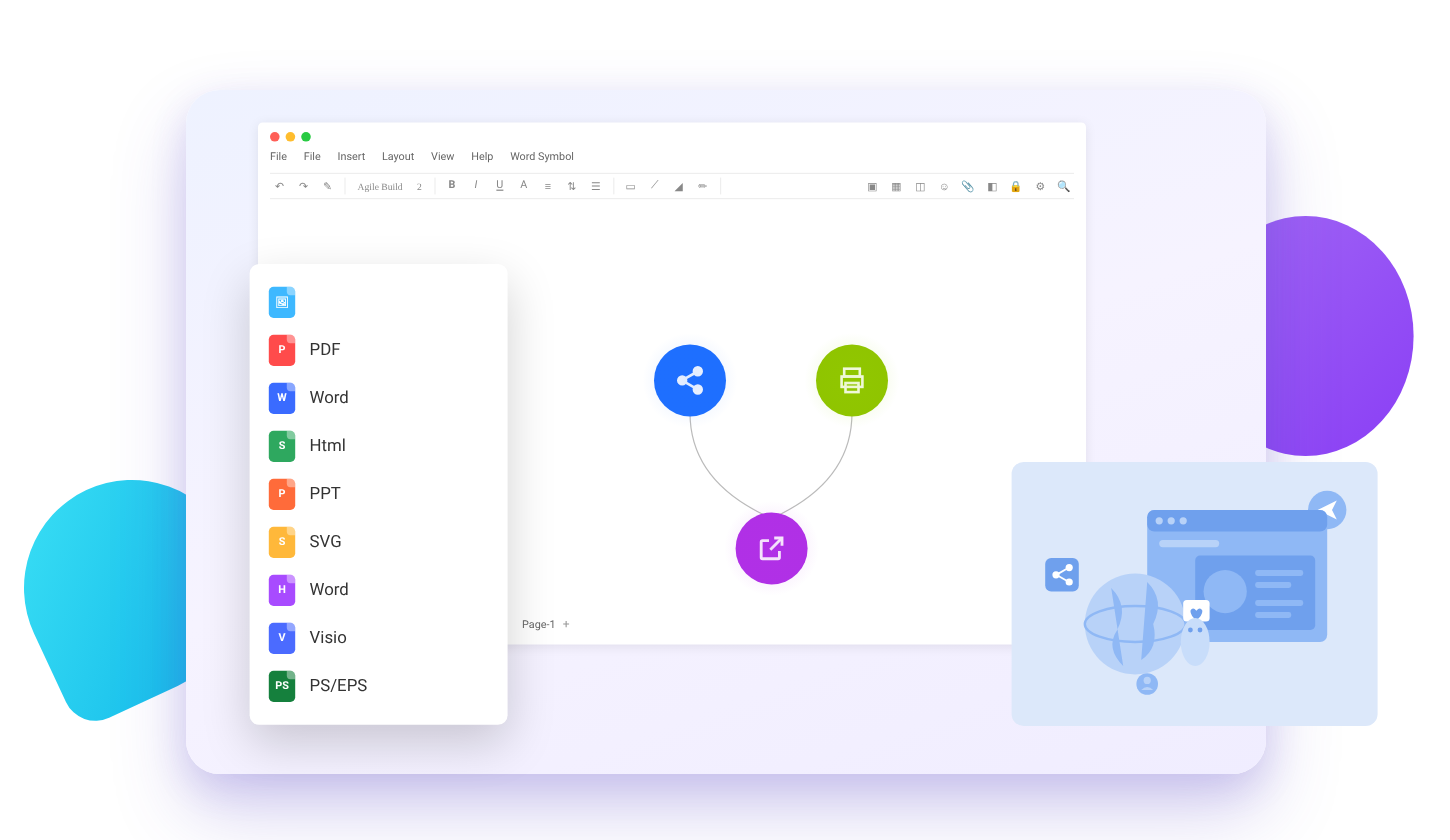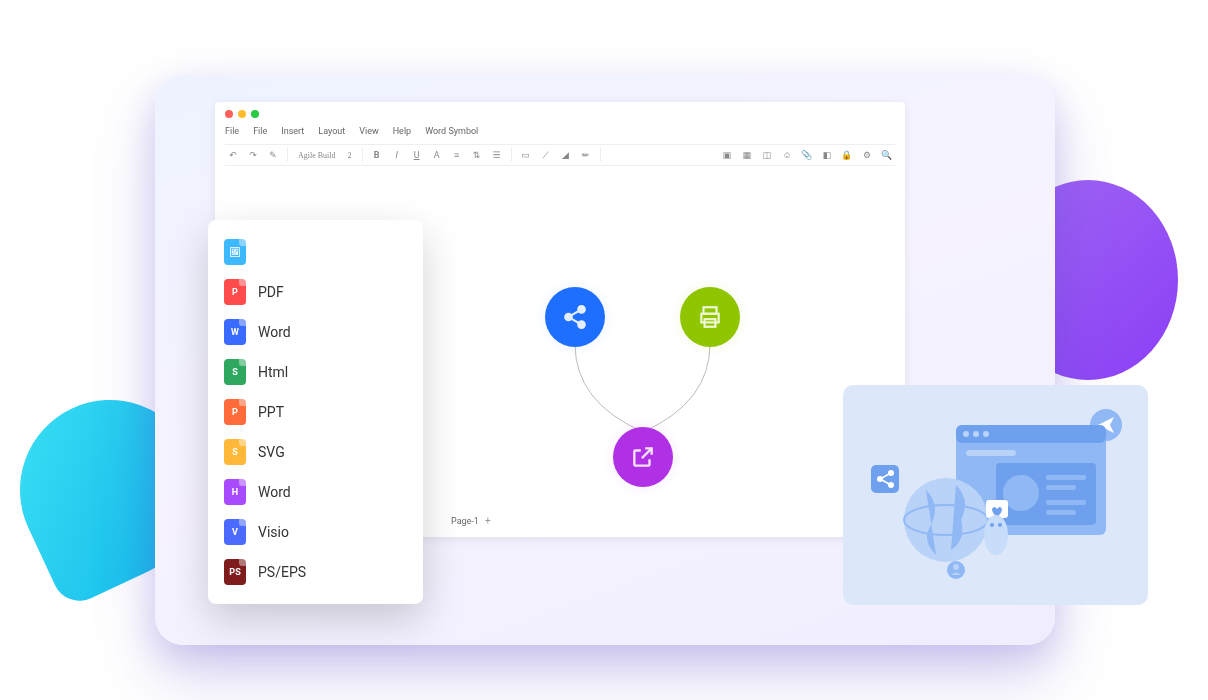--- a/index.html
+++ b/index.html
@@ -11,40 +11,40 @@
 .traffic{position:absolute;left:10px;top:8px;display:flex;gap:5px;}
 .dot{width:8px;height:8px;border-radius:50%;}
 .dot-r{background:#ff5f57;} .dot-y{background:#ffbd2e;} .dot-g{background:#28ca42;}
 .menubar{position:absolute;left:10px;top:24px;display:flex;gap:14px;font-size:9px;color:#666;}
 .menubar span{cursor:default;}
 .toolbar{position:absolute;left:10px;top:42px;right:10px;height:22px;border-top:1px solid #eee;border-bottom:1px solid #eee;display:flex;align-items:center;gap:8px;font-size:9px;color:#888;padding:0 2px;}
 .tb-icon{width:12px;height:12px;display:inline-flex;align-items:center;justify-content:center;color:#888;}
 .tb-sep{width:1px;height:14px;background:#eee;}
 .font-sel{font-size:8px;color:#888;padding:0 2px;font-family:Liberation Serif, serif;}
 .canvas{position:absolute;left:10px;top:70px;right:10px;bottom:30px;background:#fff;}
-.page-tab{position:absolute;left:236px;bottom:11px;font-size:9px;color:#666;display:flex;align-items:center;gap:6px;}
+.page-tab{position:absolute;left:220px;bottom:11px;font-size:9px;color:#666;display:flex;align-items:center;gap:6px;}
 .page-tab .plus{color:#999;font-size:10px;}
 .node{position:absolute;width:60px;height:60px;border-radius:50%;display:flex;align-items:center;justify-content:center;}
 .node-halo{position:absolute;inset:-10px;border-radius:50%;}
 .node-share{left:320px;top:115px;}
 .node-share .node-halo{background:radial-gradient(circle,rgba(30,110,255,.15),rgba(30,110,255,0) 70%);}
 .node-share .node-core{width:60px;height:60px;border-radius:50%;background:#1e6fff;display:flex;align-items:center;justify-content:center;color:#fff;}
 .node-print{left:455px;top:115px;}
 .node-print .node-halo{background:radial-gradient(circle,rgba(150,210,0,.2),rgba(150,210,0,0) 70%);}
 .node-print .node-core{width:60px;height:60px;border-radius:50%;background:#8fc400;display:flex;align-items:center;justify-content:center;color:#fff;}
 .node-export{left:388px;top:255px;}
 .node-export .node-halo{background:radial-gradient(circle,rgba(180,50,230,.18),rgba(180,50,230,0) 70%);}
 .node-export .node-core{width:60px;height:60px;border-radius:50%;background:#b030e6;display:flex;align-items:center;justify-content:center;color:#fff;}
 .export-menu{position:absolute;left:208px;top:220px;width:215px;background:#fff;border-radius:8px;box-shadow:0 15px 40px rgba(0,0,0,.18);padding:12px 0;z-index:5;}
 .export-item{display:flex;align-items:center;gap:12px;padding:7px 16px;font-size:14px;color:#333;cursor:pointer;}
 .file-icon{width:22px;height:26px;border-radius:4px;position:relative;display:flex;align-items:center;justify-content:center;color:#fff;font-size:9px;font-weight:bold;}
 .file-icon::after{content:'';position:absolute;right:0;top:0;width:7px;height:7px;background:rgba(255,255,255,.4);border-bottom-left-radius:3px;}
 .fi-img{background:#3eb8ff;} .fi-pdf{background:#ff4b4b;} .fi-word{background:#3a6bff;}
 .fi-excel{background:#2ea85f;} .fi-ppt{background:#ff6b3a;} .fi-svg{background:#ffb83a;}
-.fi-html{background:#a84bff;} .fi-visio{background:#4b6bff;} .fi-ps{background:#7f1d1d;}
+.fi-html{background:#a84bff;} .fi-visio{background:#4b6bff;} .fi-ps{background:#15803d;}
 .share-card{position:absolute;right:60px;top:385px;width:305px;height:220px;background:#dce8fa;border-radius:10px;z-index:4;display:flex;align-items:center;justify-content:center;}
 .share-card svg{width:260px;height:180px;}
 </style>
 </head>
 <body>
 
 <div class="blob-left"></div>
 <div class="blob-right"></div>
 <div class="card"></div>
 

